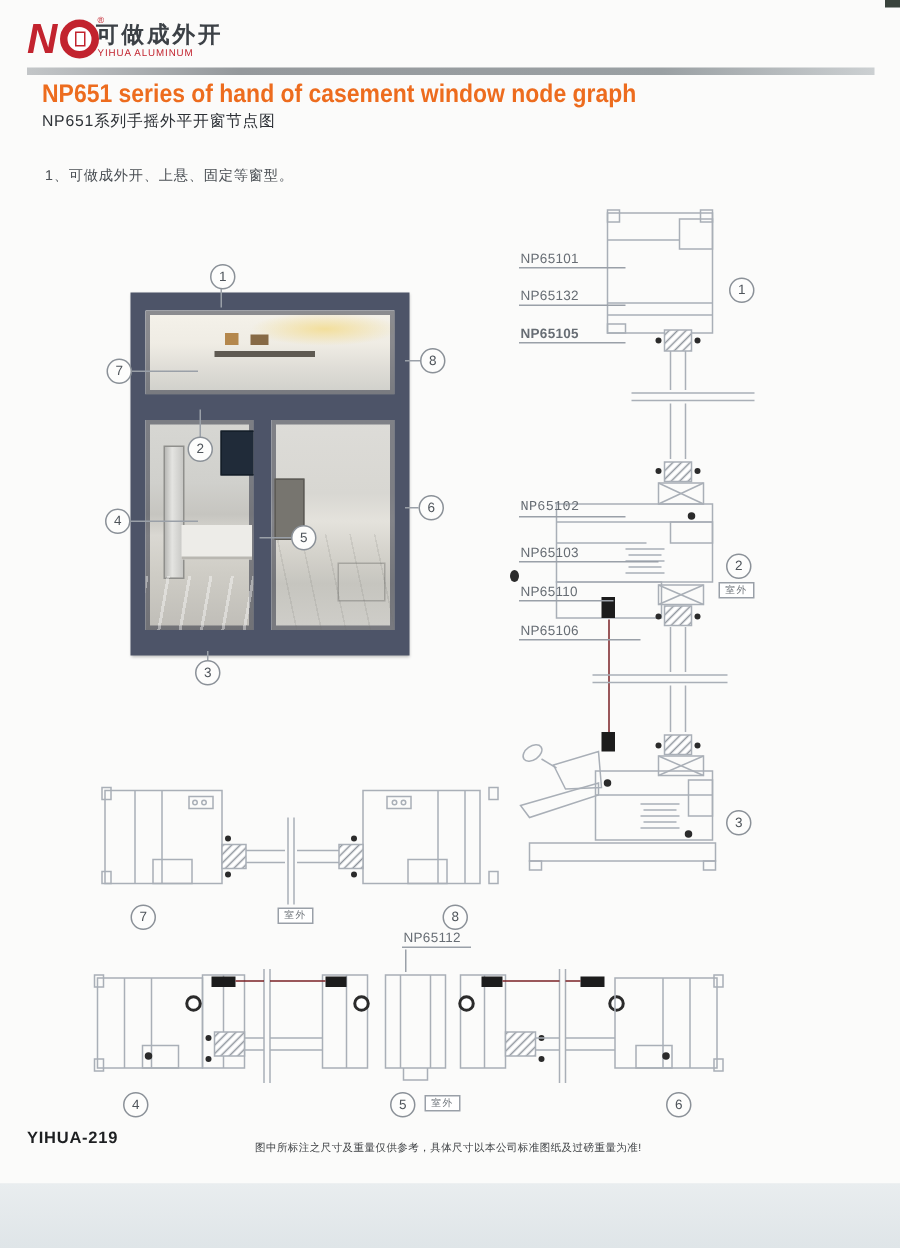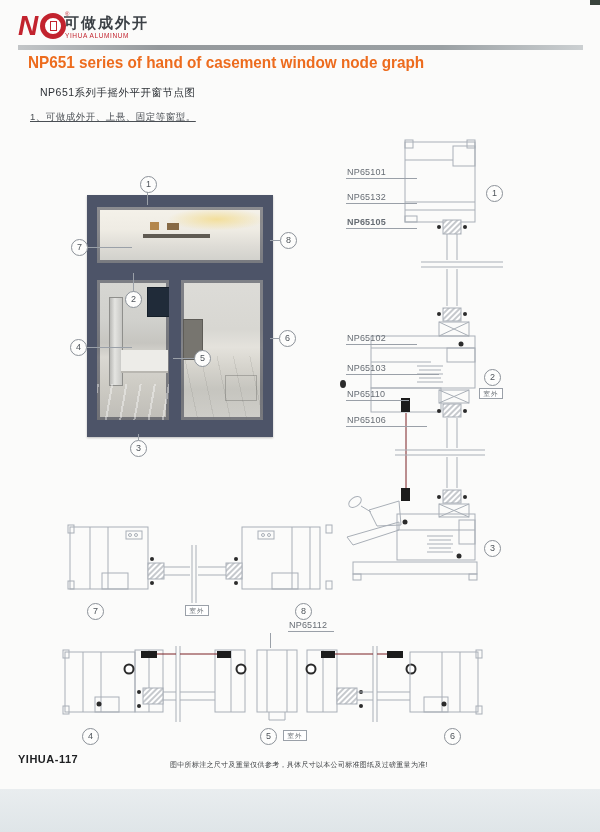--- a/index.html
+++ b/index.html
@@ -16,22 +16,22 @@
   .lm-n{position:absolute;left:0;top:0;font-weight:900;font-style:italic;font-size:28px;line-height:34px;}
   .lm-ring{position:absolute;left:22px;top:4px;width:16px;height:16px;border:5px solid #c2232e;border-radius:50%;background:#fff;}
   .lm-seal{position:absolute;left:32px;top:12px;width:5px;height:8px;border:1px solid #c2232e;background:#fff;}
   .lm-reg{position:absolute;left:47px;top:2px;font-size:6px;color:#c2232e;}
   .brand-cn{position:absolute;left:64px;top:14px;font-size:15px;font-weight:bold;color:#3c4146;letter-spacing:2px;}
   .brand-en{position:absolute;left:65px;top:32px;font-size:6.5px;color:#c2232e;letter-spacing:.6px;}
   .divider-bar{position:absolute;left:18px;top:45px;width:565px;height:5px;
         background:linear-gradient(90deg,#c3c6c8,#95999c 25%,#9aa0a3 75%,#ccd0d2);}
   .title-en{position:absolute;left:28px;top:53px;margin:0;font-size:17px;font-weight:bold;color:#ed6c1e;
         transform:scaleX(.9);transform-origin:left;white-space:nowrap;letter-spacing:0;}
-  .title-cn{position:absolute;left:28px;top:74px;margin:12px;font-size:10.5px;font-weight:normal;color:#2e3237;letter-spacing:.5px;}
-  .note{position:absolute;left:30px;top:111px;font-size:9.5px;color:#4a4f54;letter-spacing:.5px;text-decoration:underline;}
+  .title-cn{position:absolute;left:28px;top:74px;margin:0;font-size:10.5px;font-weight:normal;color:#2e3237;letter-spacing:.5px;}
+  .note{position:absolute;left:30px;top:111px;font-size:9.5px;color:#4a4f54;letter-spacing:.5px;}
 
   
   .photo{position:absolute;left:87px;top:195px;width:186px;height:242px;background:#4d5468;
          box-shadow:0 1px 2px rgba(0,0,0,.25);}
   .pane{position:absolute;box-shadow:inset 0 0 0 3px rgba(33,38,54,.5);overflow:hidden;}
   .glass-top{left:10px;top:12px;width:166px;height:56px;
       background:radial-gradient(70px 16px at 72% 22%, rgba(243,222,152,.95), rgba(243,222,152,0) 70%),
                  linear-gradient(180deg,#f5f2ea 0%,#efece4 40%,#dedcd6 70%,#cfcfca 100%);}
   .shelf{position:absolute;left:28%;top:48%;width:40%;height:4px;background:#5f5a52;}
   .art1{position:absolute;left:32%;top:26%;width:9px;height:8px;background:#b4874c;}
@@ -212,21 +212,21 @@
       <ellipse cx="20" cy="370" rx="7" ry="4.5" transform="rotate(-35 20 370)"></ellipse>
       <line x1="26" y1="374" x2="36" y2="380"></line>
       <polygon points="34,378 64,369 66,393 42,394"></polygon>
       <polygon points="12,405 64,390 64,398 18,413"></polygon>
     </g>
   </svg>
 
   <div class="plabel" style="left:346px;top:167px;width:70px;">NP65101</div>
   <div class="plabel" style="left:346px;top:192px;width:70px;">NP65132</div>
   <div class="plabel" style="left:346px;top:217px;width:70px;font-weight:bold;">NP65105</div>
-  <div class="plabel" style="left:346px;top:333px;width:70px;">NP65102</div>
+  <div class="plabel" style="left:346px;top:333px;width:70px;font-family:Liberation Mono, monospace;">NP65102</div>
   <div class="plabel" style="left:346px;top:363px;width:92px;">NP65103</div>
   <div class="plabel" style="left:346px;top:389px;width:62px;">NP65110</div>
   <div class="plabel" style="left:346px;top:415px;width:80px;">NP65106</div>
 
   <div class="co" style="left:486px;top:185px;">1</div>
   <div class="co" style="left:484px;top:369px;">2</div>
   <div class="ow" style="left:479px;top:388px;">室外</div>
   <div class="co" style="left:484px;top:540px;">3</div>
 
   <svg style="left:60px;top:515px;" width="280" height="100" viewBox="0 0 280 100">
@@ -267,21 +267,21 @@
         <line x1="138" y1="60" x2="166" y2="60"></line>
       <line x1="132" y1="30" x2="132" y2="88"></line>
         <line x1="136" y1="30" x2="136" y2="88"></line>
     </g>
   </svg>
 
   <div class="co" style="left:87px;top:603px;">7</div>
   <div class="ow" style="left:185px;top:605px;">室外</div>
   <div class="co" style="left:295px;top:603px;">8</div>
 
-  <div class="plabel" style="left:268px;top:620px;width:45px;margin-left:20px;">NP65112</div>
+  <div class="plabel" style="left:268px;top:620px;width:45px;">NP65112</div>
   <div class="vl" style="left:270px;top:633px;height:15px;"></div>
 
   <svg style="left:55px;top:642px;" width="430" height="85" viewBox="0 0 430 85">
     <defs>
       <pattern id="ht3" width="4" height="4" patternUnits="userSpaceOnUse" patternTransform="rotate(45)">
         <rect width="4" height="4" fill="#ffffff"></rect>
           <line x1="1" y1="0" x2="1" y2="4" stroke="#8d939b" stroke-width="1"></line>
       </pattern>
     </defs>
     <g stroke="#a9afb7" fill="none" stroke-width="1">
@@ -350,15 +350,15 @@
       <line x1="280" y1="12" x2="318" y2="12" stroke="#7a2025"></line>
       <line x1="322" y1="12" x2="332" y2="12" stroke="#7a2025"></line>
     </g>
   </svg>
 
   <div class="co" style="left:82px;top:728px;">4</div>
   <div class="co" style="left:260px;top:728px;">5</div>
   <div class="ow" style="left:283px;top:730px;">室外</div>
   <div class="co" style="left:444px;top:728px;">6</div>
 
-  <div class="footer-code">YIHUA-117</div>
+  <div class="footer-code">YIHUA-219</div>
   <div class="footer-disc">图中所标注之尺寸及重量仅供参考，具体尺寸以本公司标准图纸及过磅重量为准!</div>
 </div>
 
 </body></html>

